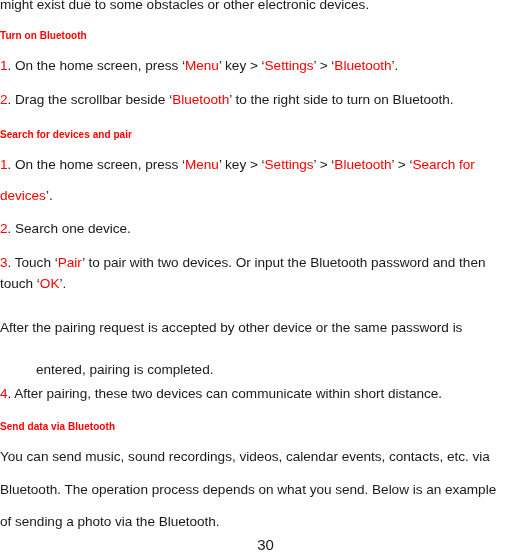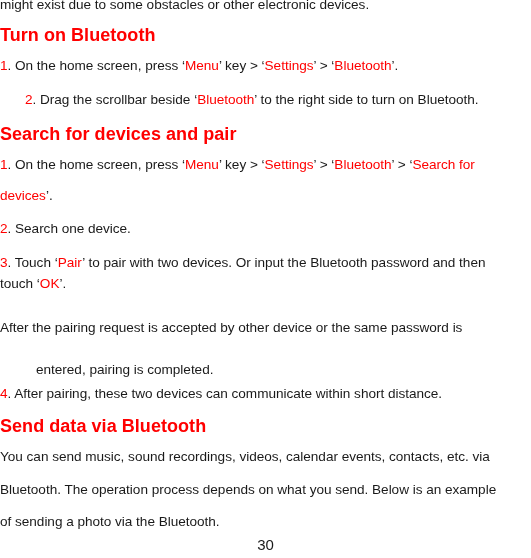--- a/index.html
+++ b/index.html
@@ -27,21 +27,21 @@
     white-space: nowrap;
     font-size: 13.6px;
     line-height: 16px;
     color: #1a1a1a;
     letter-spacing: -0.03px;
   }
   .heading {
     position: absolute;
     left: 0;
     white-space: nowrap;
-    font-size: 18px;
+    font-size: 10px;
     line-height: 15px;
     font-weight: bold;
     color: #ff0000;
     letter-spacing: 0.05px;
   }
   .red {
     color: #ff0000;
   }
   .num {
     color: #ff0000;
@@ -65,21 +65,21 @@
   </div>
 
   <div class="heading" style="top:28px;">
     <span>Turn on Bluetooth</span>
   </div>
 
   <div class="line" style="top:58px;">
     <span class="num">1</span><span>.</span><span> On the home screen, press ‘</span><span class="red">Menu</span><span>’ key &gt; ‘</span><span class="red">Settings</span><span>’ &gt; ‘</span><span class="red">Bluetooth</span><span>’.</span>
   </div>
 
-  <div class="line" style="top:92px;margin-left:25px;">
+  <div class="line" style="top:92px;">
     <span class="num">2</span><span>.</span><span> Drag the scrollbar beside ‘</span><span class="red">Bluetooth</span><span>’ to the right side to turn on Bluetooth.</span>
   </div>
 
   <div class="heading" style="top:127px;">
     <span>Search for devices and pair</span>
   </div>
 
   <div class="line" style="top:157px;">
     <span class="num">1</span><span>.</span><span> On the home screen, press ‘</span><span class="red">Menu</span><span>’ key &gt; ‘</span><span class="red">Settings</span><span>’ &gt; ‘</span><span class="red">Bluetooth</span><span>’ &gt; ‘</span><span class="red">Search for</span>
   </div>

